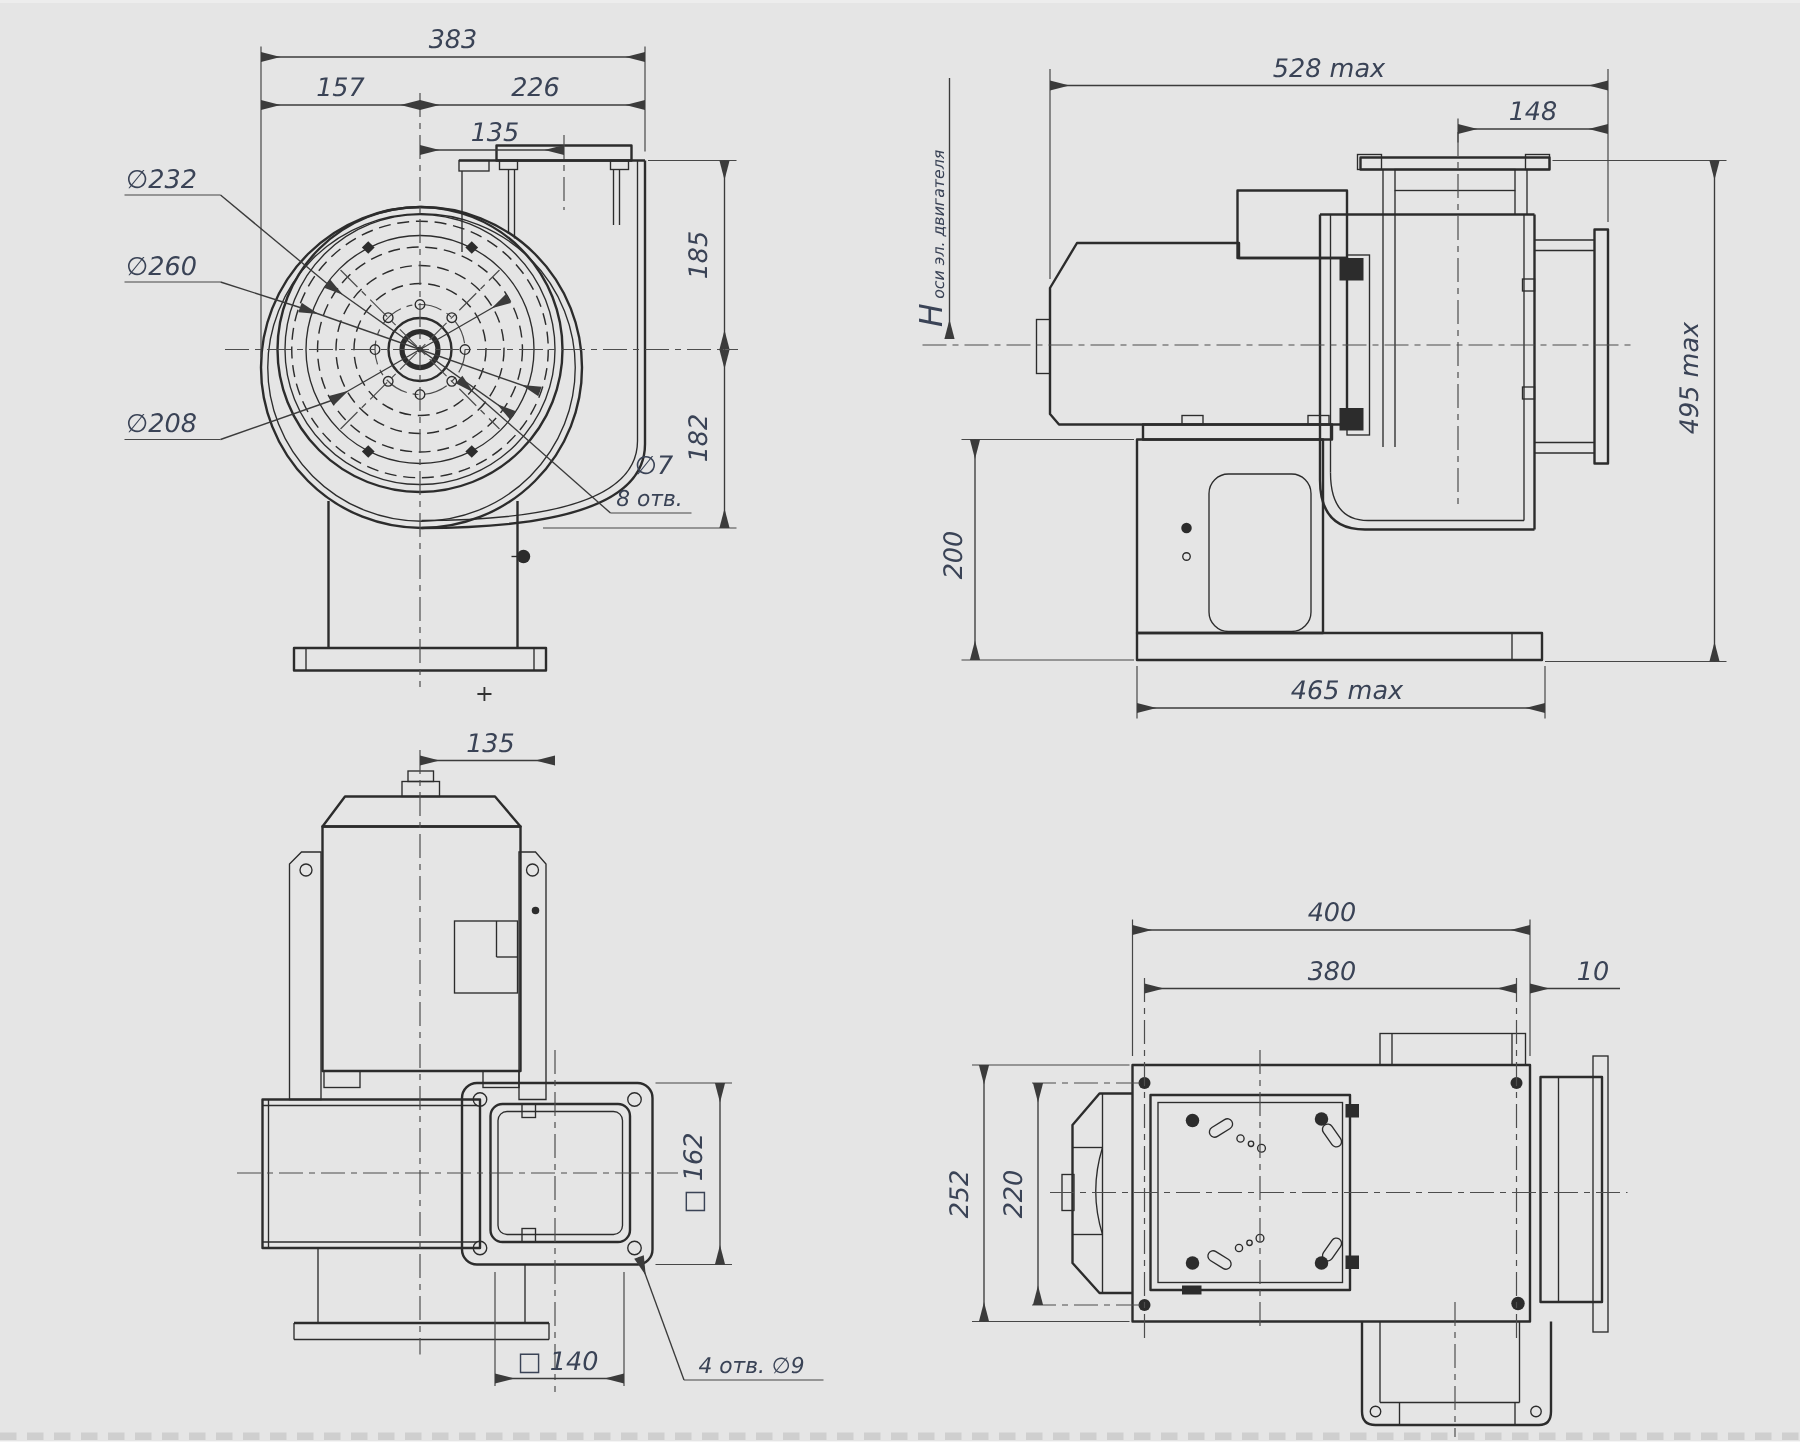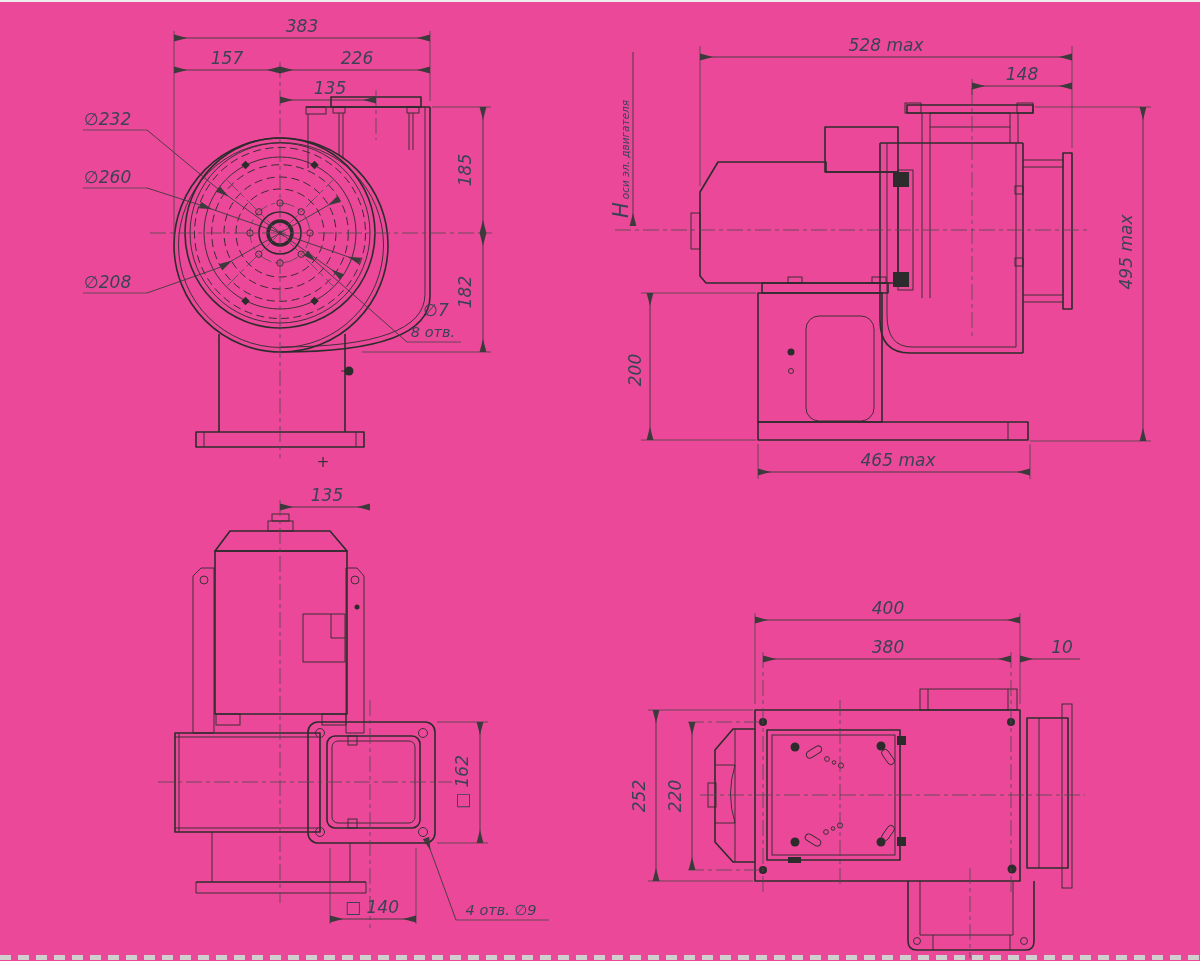--- a/index.html
+++ b/index.html
@@ -1,16 +1,16 @@
 <!DOCTYPE html>
 <html><head>
 <meta charset="utf-8">
 <style>
   html,body{margin:0;padding:0;background:#ffffff;}
-  .stage{position:relative;width:1200px;height:961px;background:#ec4899;overflow:hidden;
+  .stage{position:relative;width:1200px;height:961px;background:#e5e5e5;overflow:hidden;
          font-family:"DejaVu Sans",sans-serif;text-align:center;}
   svg{display:block;}
   .ol{stroke:#2c2c2c;stroke-width:1.6;fill:none;stroke-linejoin:round;}
   .o2{stroke:#2c2c2c;stroke-width:0.9;fill:none;}
   .ex{stroke:#474747;stroke-width:0.8;fill:none;}
   .dm{stroke:#3b3b3b;stroke-width:0.9;fill:none;}
   .cl{stroke:#4d4d4d;stroke-width:0.8;fill:none;stroke-dasharray:16 4 4 4;}
   .hd{stroke:#2c2c2c;stroke-width:0.95;fill:none;stroke-dasharray:8 4.5;}
   .fl{fill:#2c2c2c;stroke:none;}
   text.dt{font:italic 17px "DejaVu Sans",sans-serif;fill:#3a4356;text-anchor:middle;}

